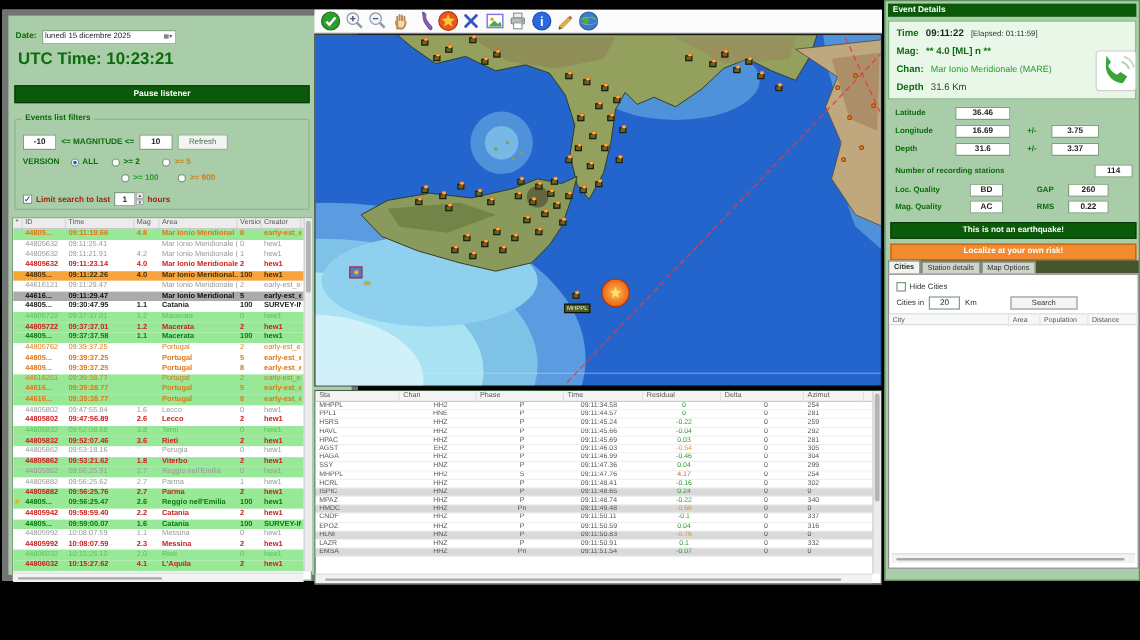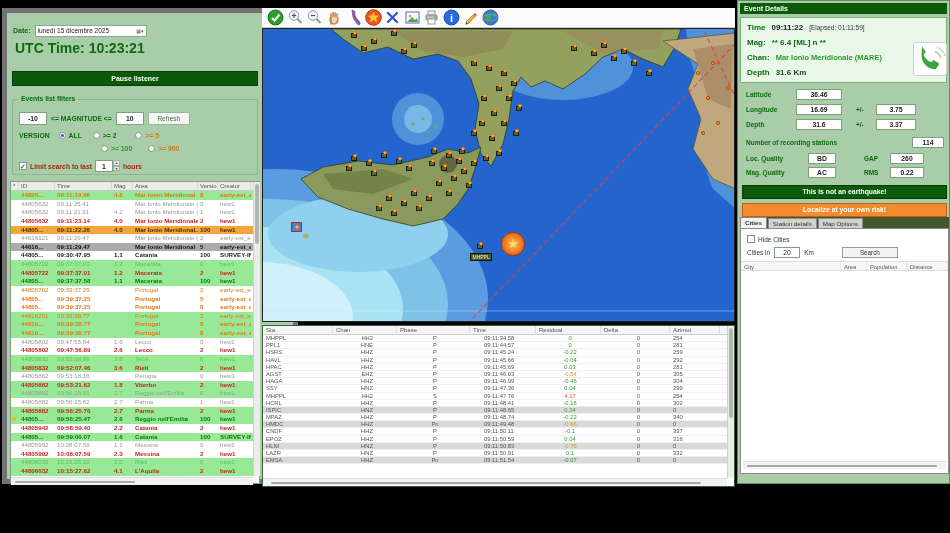--- a/index.html
+++ b/index.html
@@ -816,29 +816,29 @@
   <div id="right-panel" class="abs">
     <div id="ed-header" class="abs">Event Details</div>
     <div id="ed-info" class="abs">
       <div class="info-row" style="top:5px">
         <span class="info-lab">Time</span>
         <span style="color:#222;font-weight:bold">09:11:22</span>
         <span style="font-size:6.5px;color:#333">[Elapsed: 01:11:59]</span>
       </div>
       <div class="info-row" style="top:20px">
         <span class="info-lab">Mag:</span>
-        <span style="color:#0d6b0d;font-weight:bold">** 6.4 [ML] n **</span>
+        <span style="color:#0d6b0d;font-weight:bold">** 4.0 [ML] n **</span>
       </div>
       <div class="info-row" style="top:35px">
         <span class="info-lab">Chan:</span>
-        <span style="color:#2a9a2a;font-weight:bold;font-size:7.5px">Mar Ionio Meridionale (MARE)</span>
+        <span style="color:#2a9a2a;font-weight:normal;font-size:7.5px">Mar Ionio Meridionale (MARE)</span>
       </div>
       <div class="info-row" style="top:50px">
         <span class="info-lab">Depth</span>
-        <span style="color:#1a4a1a;font-weight:bold">31.6 Km</span>
+        <span style="color:#1a4a1a;font-weight:normal">31.6 Km</span>
       </div>
       <div id="phone-icon" class="abs">
         <svg viewBox="0 0 34 34" width="32" height="32">
             <path d="M8,13 c0,8 7,15 15,15 l4,-6 -6,-4 -3,2.5 c-3.5,-1.5 -6.5,-4.5 -8,-8 l2.5,-3 -4,-6 z" fill="#3aa43a"></path>
             <path d="M22,9 q5,1.5 6.5,6.5" stroke="#a8cca8" stroke-width="1.6" fill="none"></path>
             <path d="M24,4.5 q7.5,2.5 9,9.5" stroke="#c4dcc4" stroke-width="1.6" fill="none"></path>
           </svg>
       </div>
     </div>
     <div class="fld-row" style="left:8px;top:88px">

